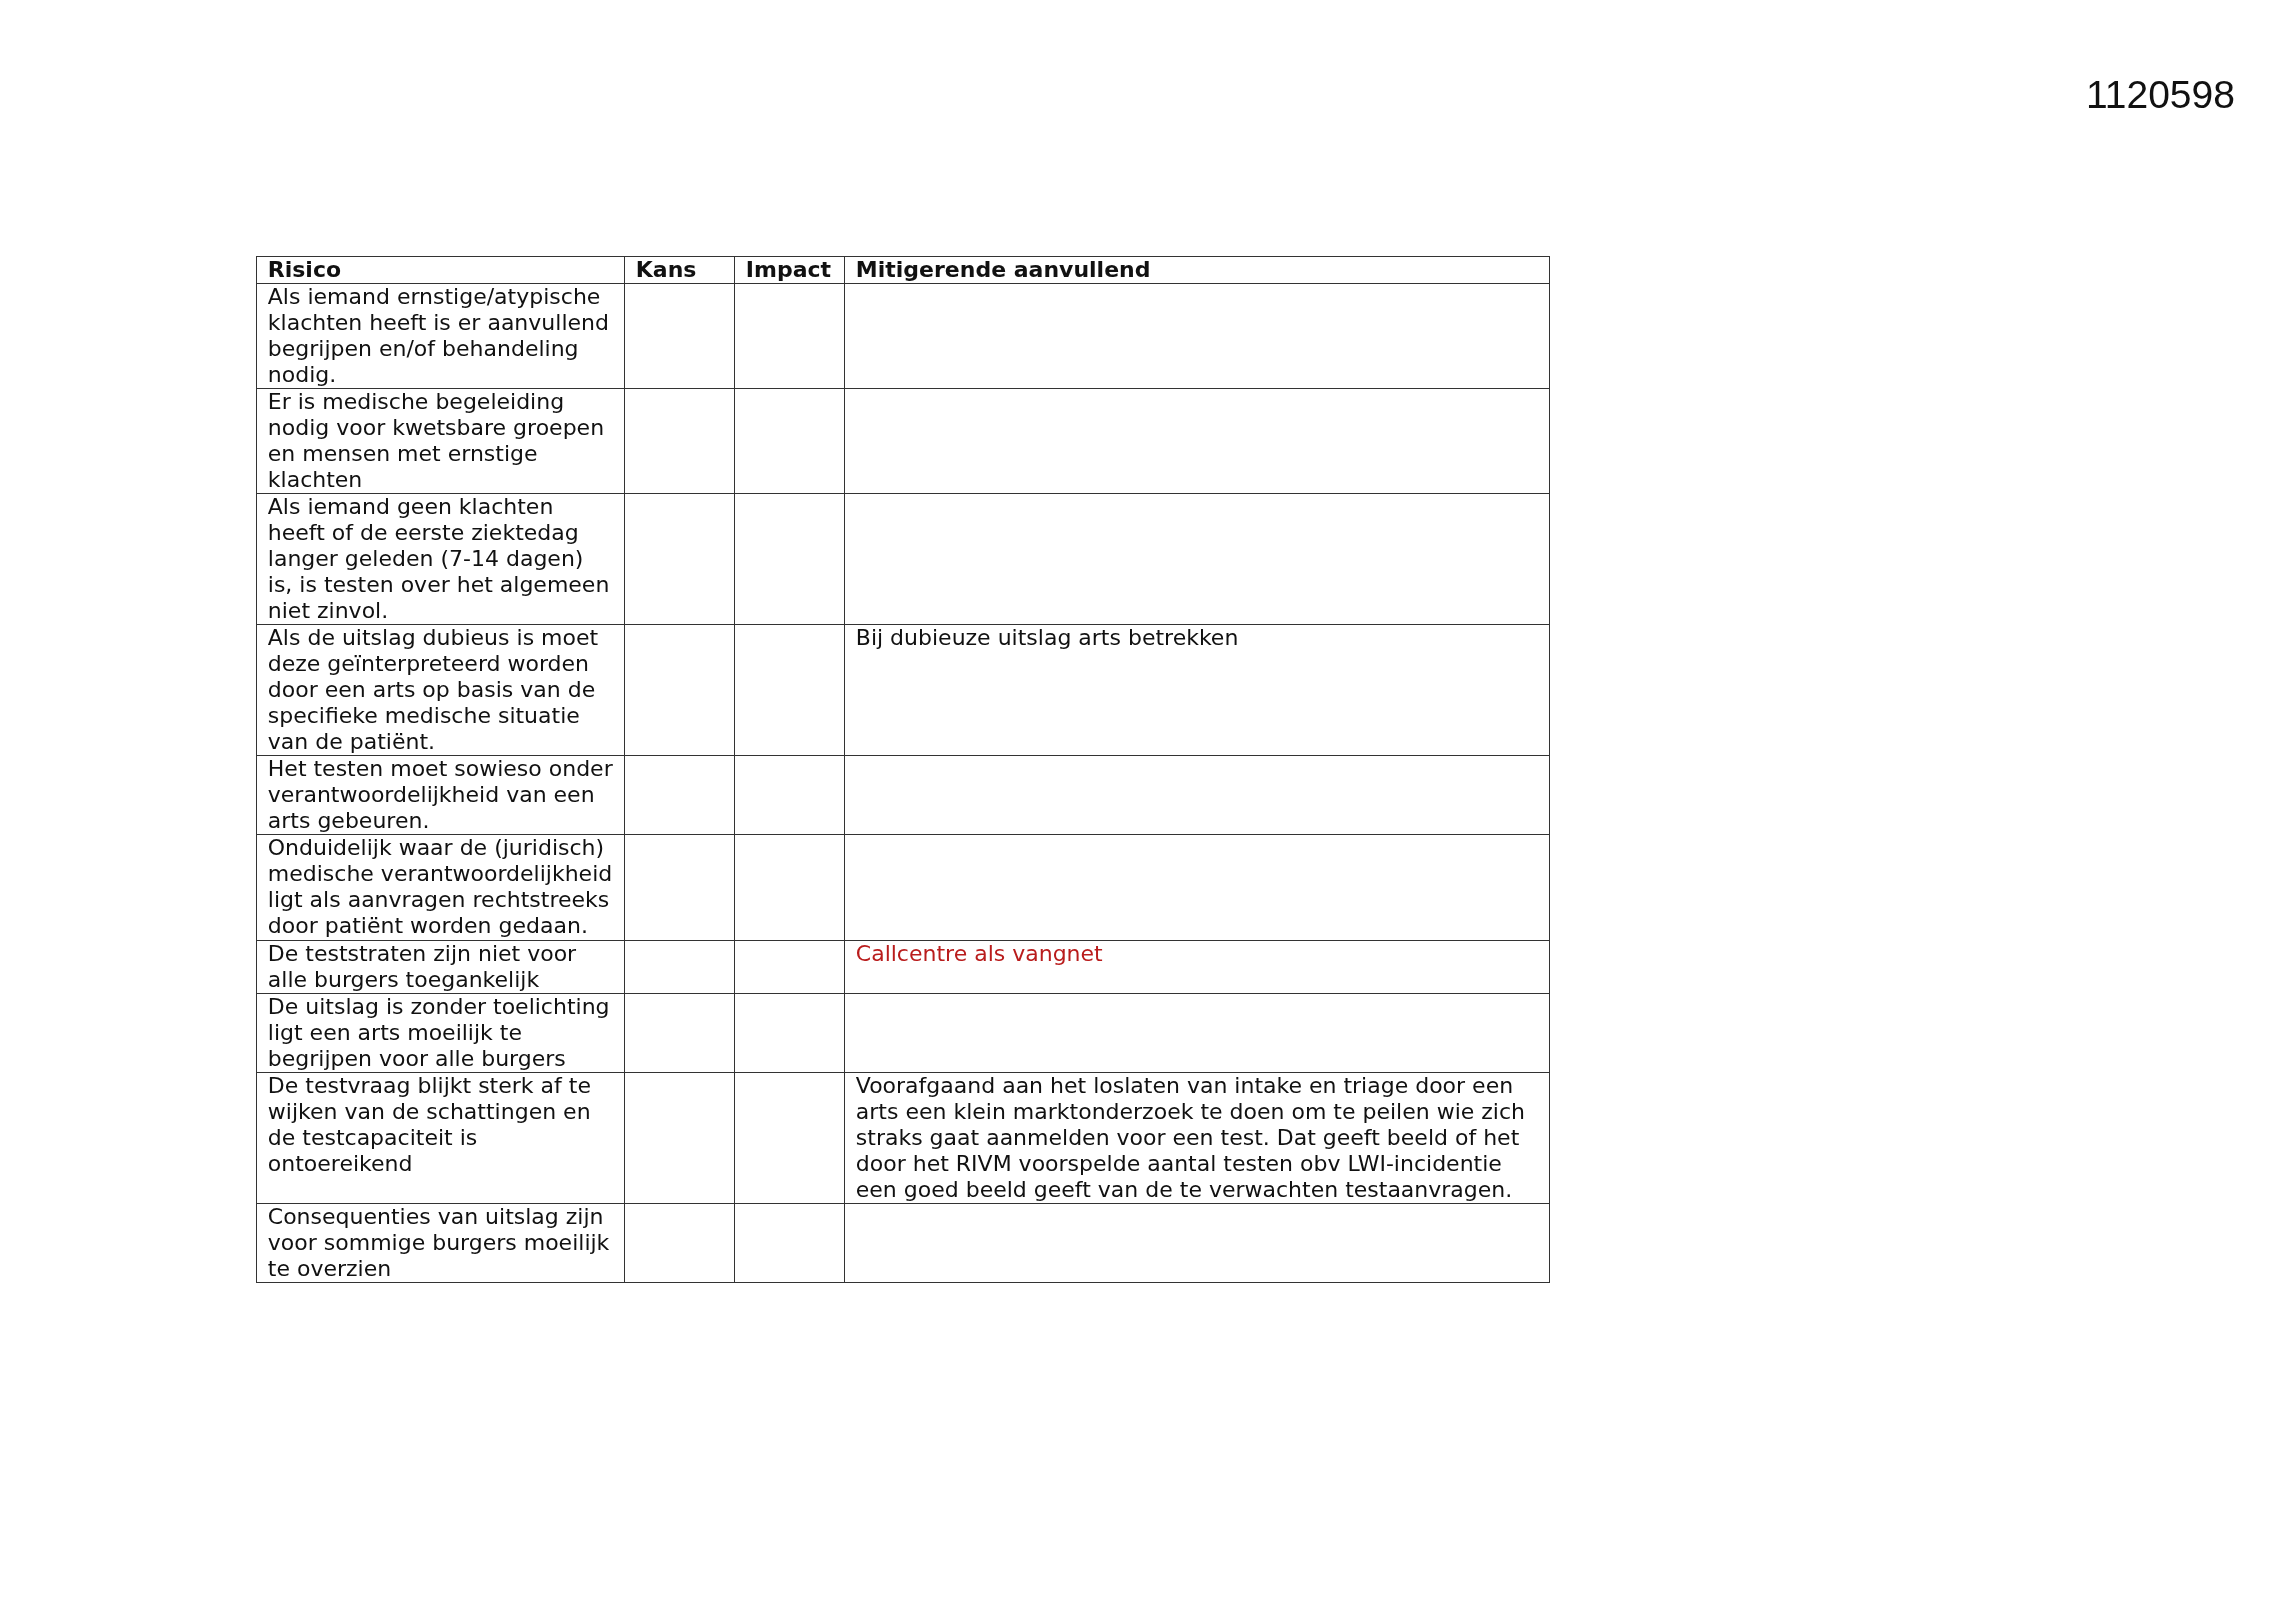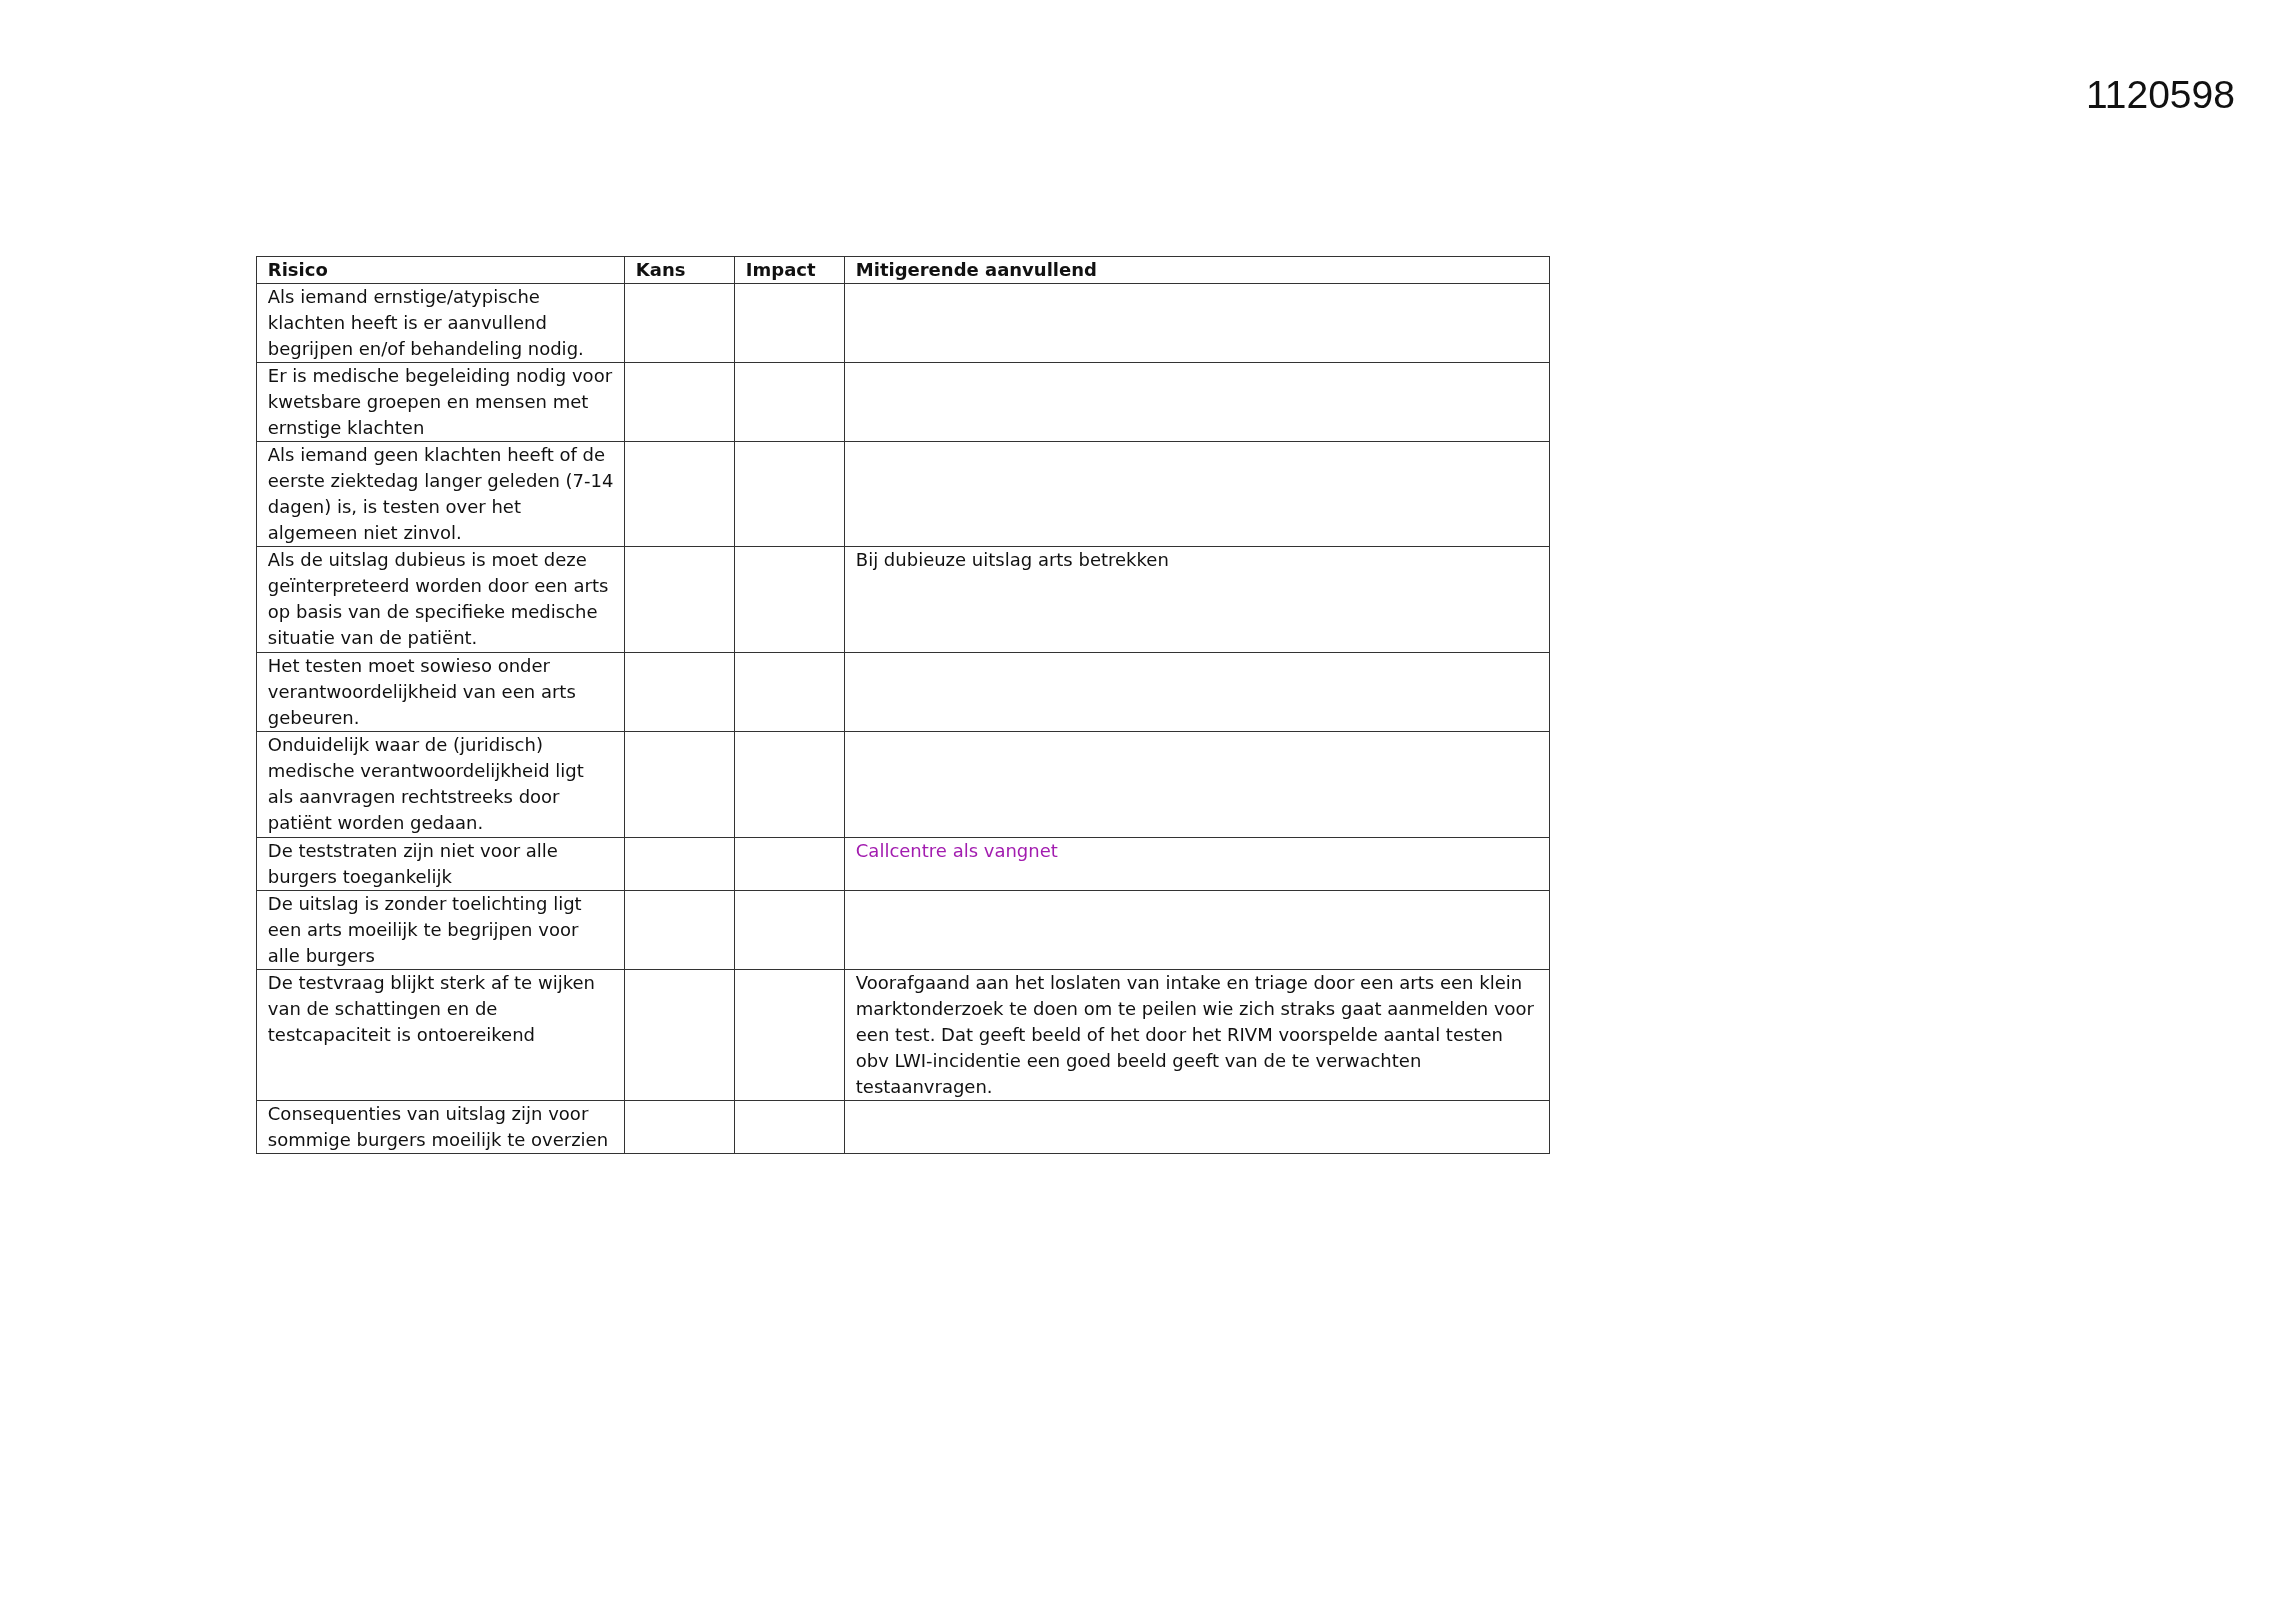--- a/index.html
+++ b/index.html
@@ -11,41 +11,41 @@
     position: absolute; left: 2086px; top: 73px;
     font-family: "Liberation Sans", sans-serif;
     font-size: 39px; letter-spacing: 0px; color: #111;
   }
   table.risk-table {
     position: absolute; left: 256px; top: 256px;
     width: 1292px;
     border-collapse: collapse;
     table-layout: fixed;
     font-family: "DejaVu Sans", sans-serif;
-    font-size: 18px;
+    font-size: 22px;
     line-height: 26px;
     color: #111;
   }
   table.risk-table th, table.risk-table td {
     border: 1.5px solid #333;
     vertical-align: top;
     text-align: left;
     padding: 0 9.8px 0 10.8px;
     font-weight: normal;
   }
   table.risk-table th {
     font-weight: bold;
     height: 25.5px;
     line-height: 25.5px;
   }
   col.c-risico { width: 368px; }
   col.c-kans { width: 110px; }
   col.c-impact { width: 110px; }
   col.c-mitig { width: 705px; }
-  .mit-blue { color: #a21caf; }
+  .mit-blue { color: #b91c1c; }
 </style>
 </head>
 <body>
 
 <div class="page-number">1120598</div>
 
 <table class="risk-table">
   <colgroup>
     <col class="c-risico">
       <col class="c-kans">

